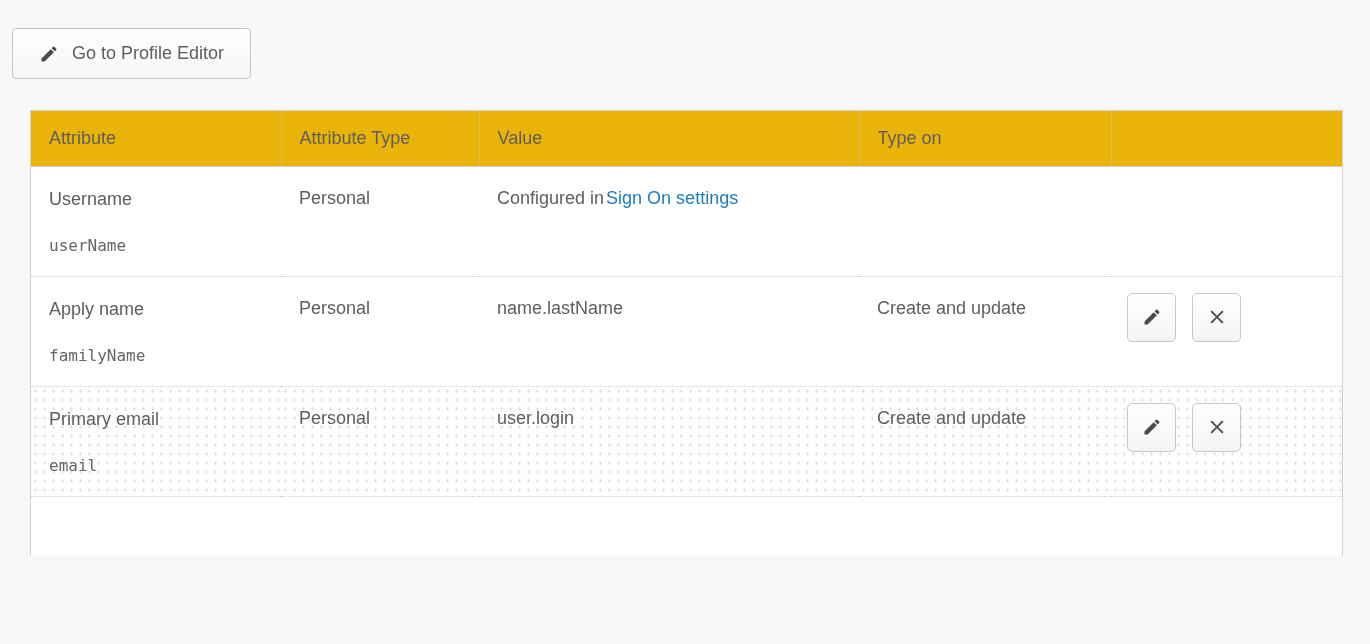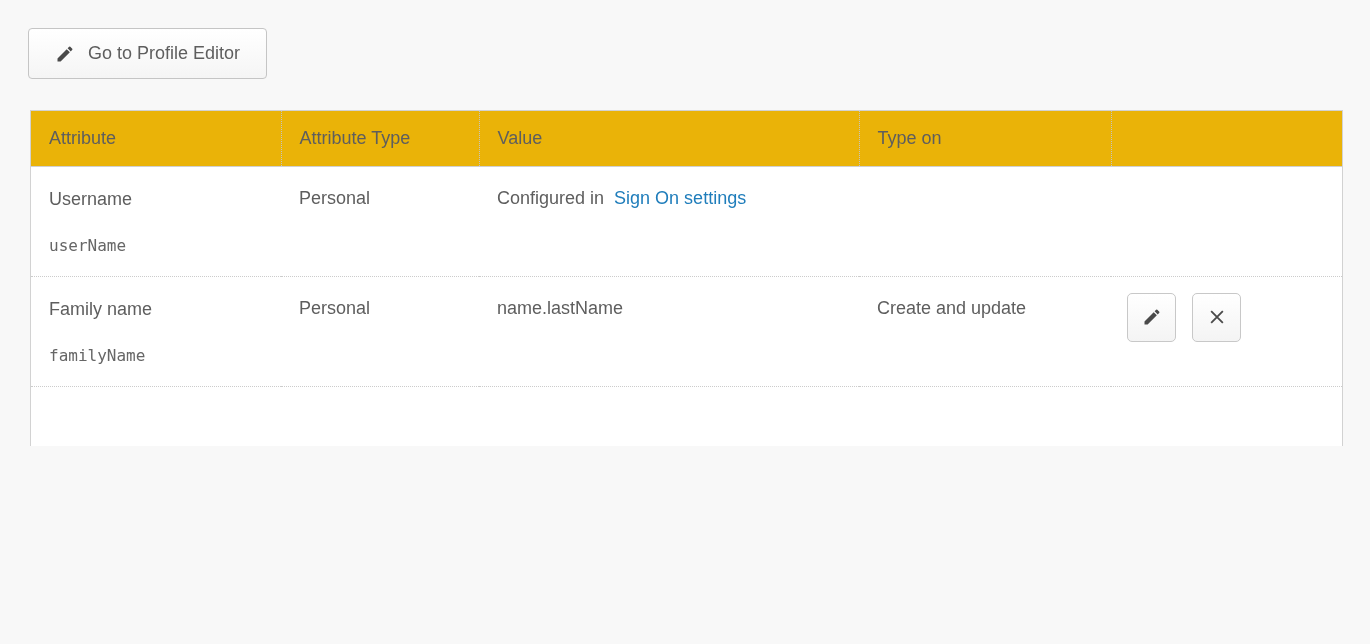--- a/index.html
+++ b/index.html
@@ -5,21 +5,21 @@
   * { box-sizing: border-box; margin: 0; padding: 0; }
   html, body {
     width: 1370px; height: 644px;
     overflow: hidden;
     background: #f8f8f8;
     font-family: "Liberation Sans", sans-serif;
     color: #5e5e5e;
   }
   
   .toolbar {
-    position: absolute; left: 28px; top: 28px;
+    position: absolute; left: 12px; top: 28px;
     display: flex; gap: 22px;
   }
   .btn {
     display: inline-flex; align-items: center; gap: 13px;
     height: 51px; padding: 0 26px;
     background: linear-gradient(#ffffff, #f5f5f5);
     border: 1px solid #c5c5c5; border-radius: 4px;
     font-family: "Liberation Sans", sans-serif;
     font-size: 18px; color: #5e5e5e; font-weight: 500;
     cursor: pointer;
@@ -55,21 +55,21 @@
     background-color: #fefefe;
     background-image: radial-gradient(circle, #dedede 1px, rgba(0,0,0,0) 1.3px);
     background-size: 9px 9px;
   }
   .attr-label { line-height: 22px; }
   .attr-name {
     margin-top: 25px;
     font-family: "DejaVu Sans Mono", monospace;
     font-size: 16px; color: #666666; line-height: 22px;
   }
-  .value-link { color: #1f7dbb; text-decoration: none; margin-left: 10px; cursor: pointer; }
+  .value-link { color: #1f7dbb; text-decoration: none; margin-left: 2px; cursor: pointer; }
   td.actions { padding-top: 16px; padding-left: 16px; }
   .icon-btn {
     width: 49px; height: 49px;
     display: inline-flex; align-items: center; justify-content: center;
     background: linear-gradient(#ffffff, #f4f4f4);
     border: 1px solid #c8c8c8; border-radius: 5px;
     margin-right: 11px; cursor: pointer;
   }
   .icon-btn svg { display: block; }
   tr.row-partial td { height: 60px; border-top: 1px dotted #cccccc; }
@@ -116,21 +116,21 @@
         <td>
           <span>Configured in</span><a class="value-link">Sign On settings</a>
         </td>
         <td></td>
         <td class="actions"></td>
       </tr>
 
 
       <tr>
         <td>
-          <div class="attr-label">Family name</div>
+          <div class="attr-label">Apply name</div>
           <div class="attr-name">familyName</div>
         </td>
         <td>Personal</td>
         <td>
           <span>name.lastName</span>
         </td>
         <td>Create and update</td>
         <td class="actions">
           <button class="icon-btn">
               <svg width="20" height="20" viewBox="0 0 24 24" fill="#4a4a4a">
@@ -138,20 +138,43 @@
               </svg>
             </button>
           <button class="icon-btn">
               <svg width="20" height="20" viewBox="0 0 24 24" fill="none" stroke="#4a4a4a" stroke-width="2.2">
                 <path d="M5 5 L19 19 M19 5 L5 19"></path>
               </svg>
             </button>
         </td>
       </tr>
 
+      <tr class="row-dotted">
+        <td>
+          <div class="attr-label">Primary email</div>
+          <div class="attr-name">email</div>
+        </td>
+        <td>Personal</td>
+        <td>
+          <span>user.login</span>
+        </td>
+        <td>Create and update</td>
+        <td class="actions">
+          <button class="icon-btn">
+              <svg width="20" height="20" viewBox="0 0 24 24" fill="#4a4a4a">
+                <path d="M3 17.25V21h3.75L17.81 9.94l-3.75-3.75L3 17.25zM20.71 7.04c.39-.39.39-1.02 0-1.41l-2.34-2.34a1 1 0 0 0-1.41 0l-1.83 1.83 3.75 3.75 1.83-1.83z"></path>
+              </svg>
+            </button>
+          <button class="icon-btn">
+              <svg width="20" height="20" viewBox="0 0 24 24" fill="none" stroke="#4a4a4a" stroke-width="2.2">
+                <path d="M5 5 L19 19 M19 5 L5 19"></path>
+              </svg>
+            </button>
+        </td>
+      </tr>
 
       <tr class="row-partial">
         <td></td>
         <td></td>
         <td></td>
         <td></td>
         <td></td>
       </tr>
     </tbody>
   </table>

